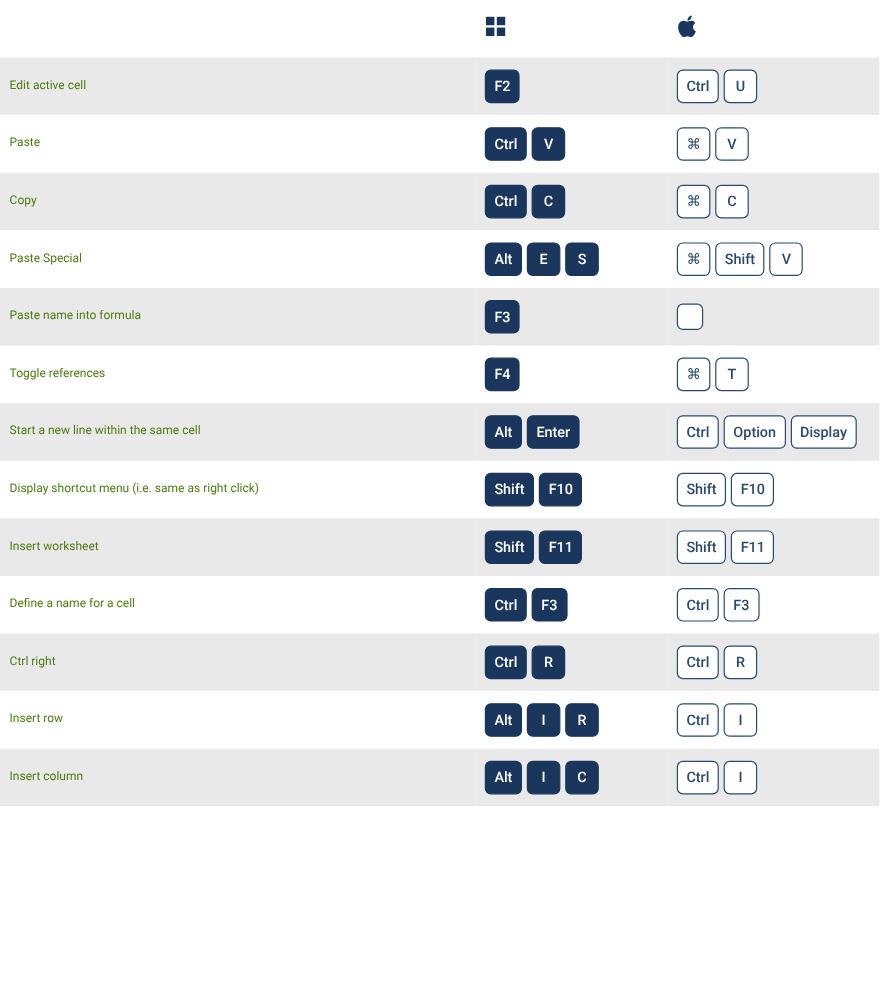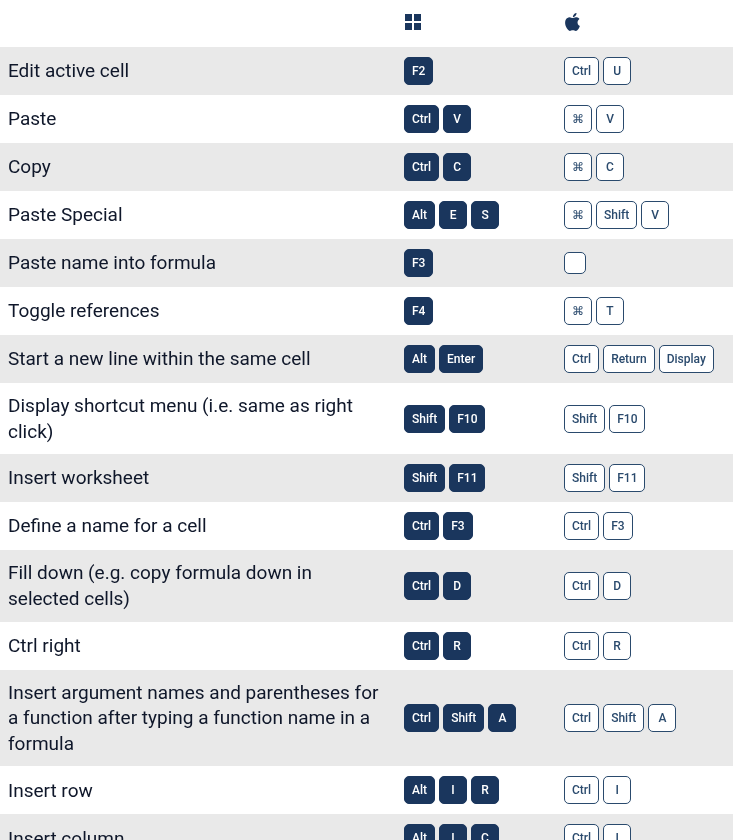--- a/index.html
+++ b/index.html
@@ -29,22 +29,22 @@
       vertical-align: middle;
     }
     th {
       height: 44px;
       padding: 12px 8px;
     }
     th.col-desc { width: 396px; }
     th.col-win { width: 160px; text-align: left; }
     th.col-mac { width: 177px; text-align: left; }
     td.desc {
-      color: #0f172a;
-      font-size: 19px;
+      color: #4d7c0f;
+      font-size: 10px;
       line-height: 1.35;
       padding-right: 14px;
     }
     td.keys { }
     .key {
       display: inline-flex;
       align-items: center;
       justify-content: center;
       min-width: 28px;
       height: 28px;
@@ -140,51 +140,41 @@
         <td class="keys"><span class="key empty"></span></td>
       </tr>
       <tr>
         <td class="desc">Toggle references</td>
         <td class="keys"><span class="key win">F4</span></td>
         <td class="keys"><span class="key mac">⌘</span><span class="key mac">T</span></td>
       </tr>
       <tr>
         <td class="desc">Start a new line within the same cell</td>
         <td class="keys"><span class="key win">Alt</span><span class="key win">Enter</span></td>
-        <td class="keys"><span class="key mac">Ctrl</span><span class="key mac">Return</span><span class="key mac">Display</span></td>
+        <td class="keys"><span class="key mac">Ctrl</span><span class="key mac">Option</span><span class="key mac">Display</span></td>
       </tr>
       <tr>
         <td class="desc">Display shortcut menu (i.e. same as right click)</td>
         <td class="keys"><span class="key win">Shift</span><span class="key win">F10</span></td>
         <td class="keys"><span class="key mac">Shift</span><span class="key mac">F10</span></td>
       </tr>
       <tr>
         <td class="desc">Insert worksheet</td>
         <td class="keys"><span class="key win">Shift</span><span class="key win">F11</span></td>
         <td class="keys"><span class="key mac">Shift</span><span class="key mac">F11</span></td>
       </tr>
       <tr>
         <td class="desc">Define a name for a cell</td>
         <td class="keys"><span class="key win">Ctrl</span><span class="key win">F3</span></td>
         <td class="keys"><span class="key mac">Ctrl</span><span class="key mac">F3</span></td>
       </tr>
       <tr>
-        <td class="desc">Fill down (e.g. copy formula down in selected cells)</td>
-        <td class="keys"><span class="key win">Ctrl</span><span class="key win">D</span></td>
-        <td class="keys"><span class="key mac">Ctrl</span><span class="key mac">D</span></td>
-      </tr>
-      <tr>
         <td class="desc">Ctrl right</td>
         <td class="keys"><span class="key win">Ctrl</span><span class="key win">R</span></td>
         <td class="keys"><span class="key mac">Ctrl</span><span class="key mac">R</span></td>
-      </tr>
-      <tr>
-        <td class="desc">Insert argument names and parentheses for a function after typing a function name in a formula</td>
-        <td class="keys"><span class="key win">Ctrl</span><span class="key win">Shift</span><span class="key win">A</span></td>
-        <td class="keys"><span class="key mac">Ctrl</span><span class="key mac">Shift</span><span class="key mac">A</span></td>
       </tr>
       <tr>
         <td class="desc">Insert row</td>
         <td class="keys"><span class="key win">Alt</span><span class="key win">I</span><span class="key win">R</span></td>
         <td class="keys"><span class="key mac">Ctrl</span><span class="key mac">I</span></td>
       </tr>
       <tr>
         <td class="desc">Insert column</td>
         <td class="keys"><span class="key win">Alt</span><span class="key win">I</span><span class="key win">C</span></td>
         <td class="keys"><span class="key mac">Ctrl</span><span class="key mac">I</span></td>

